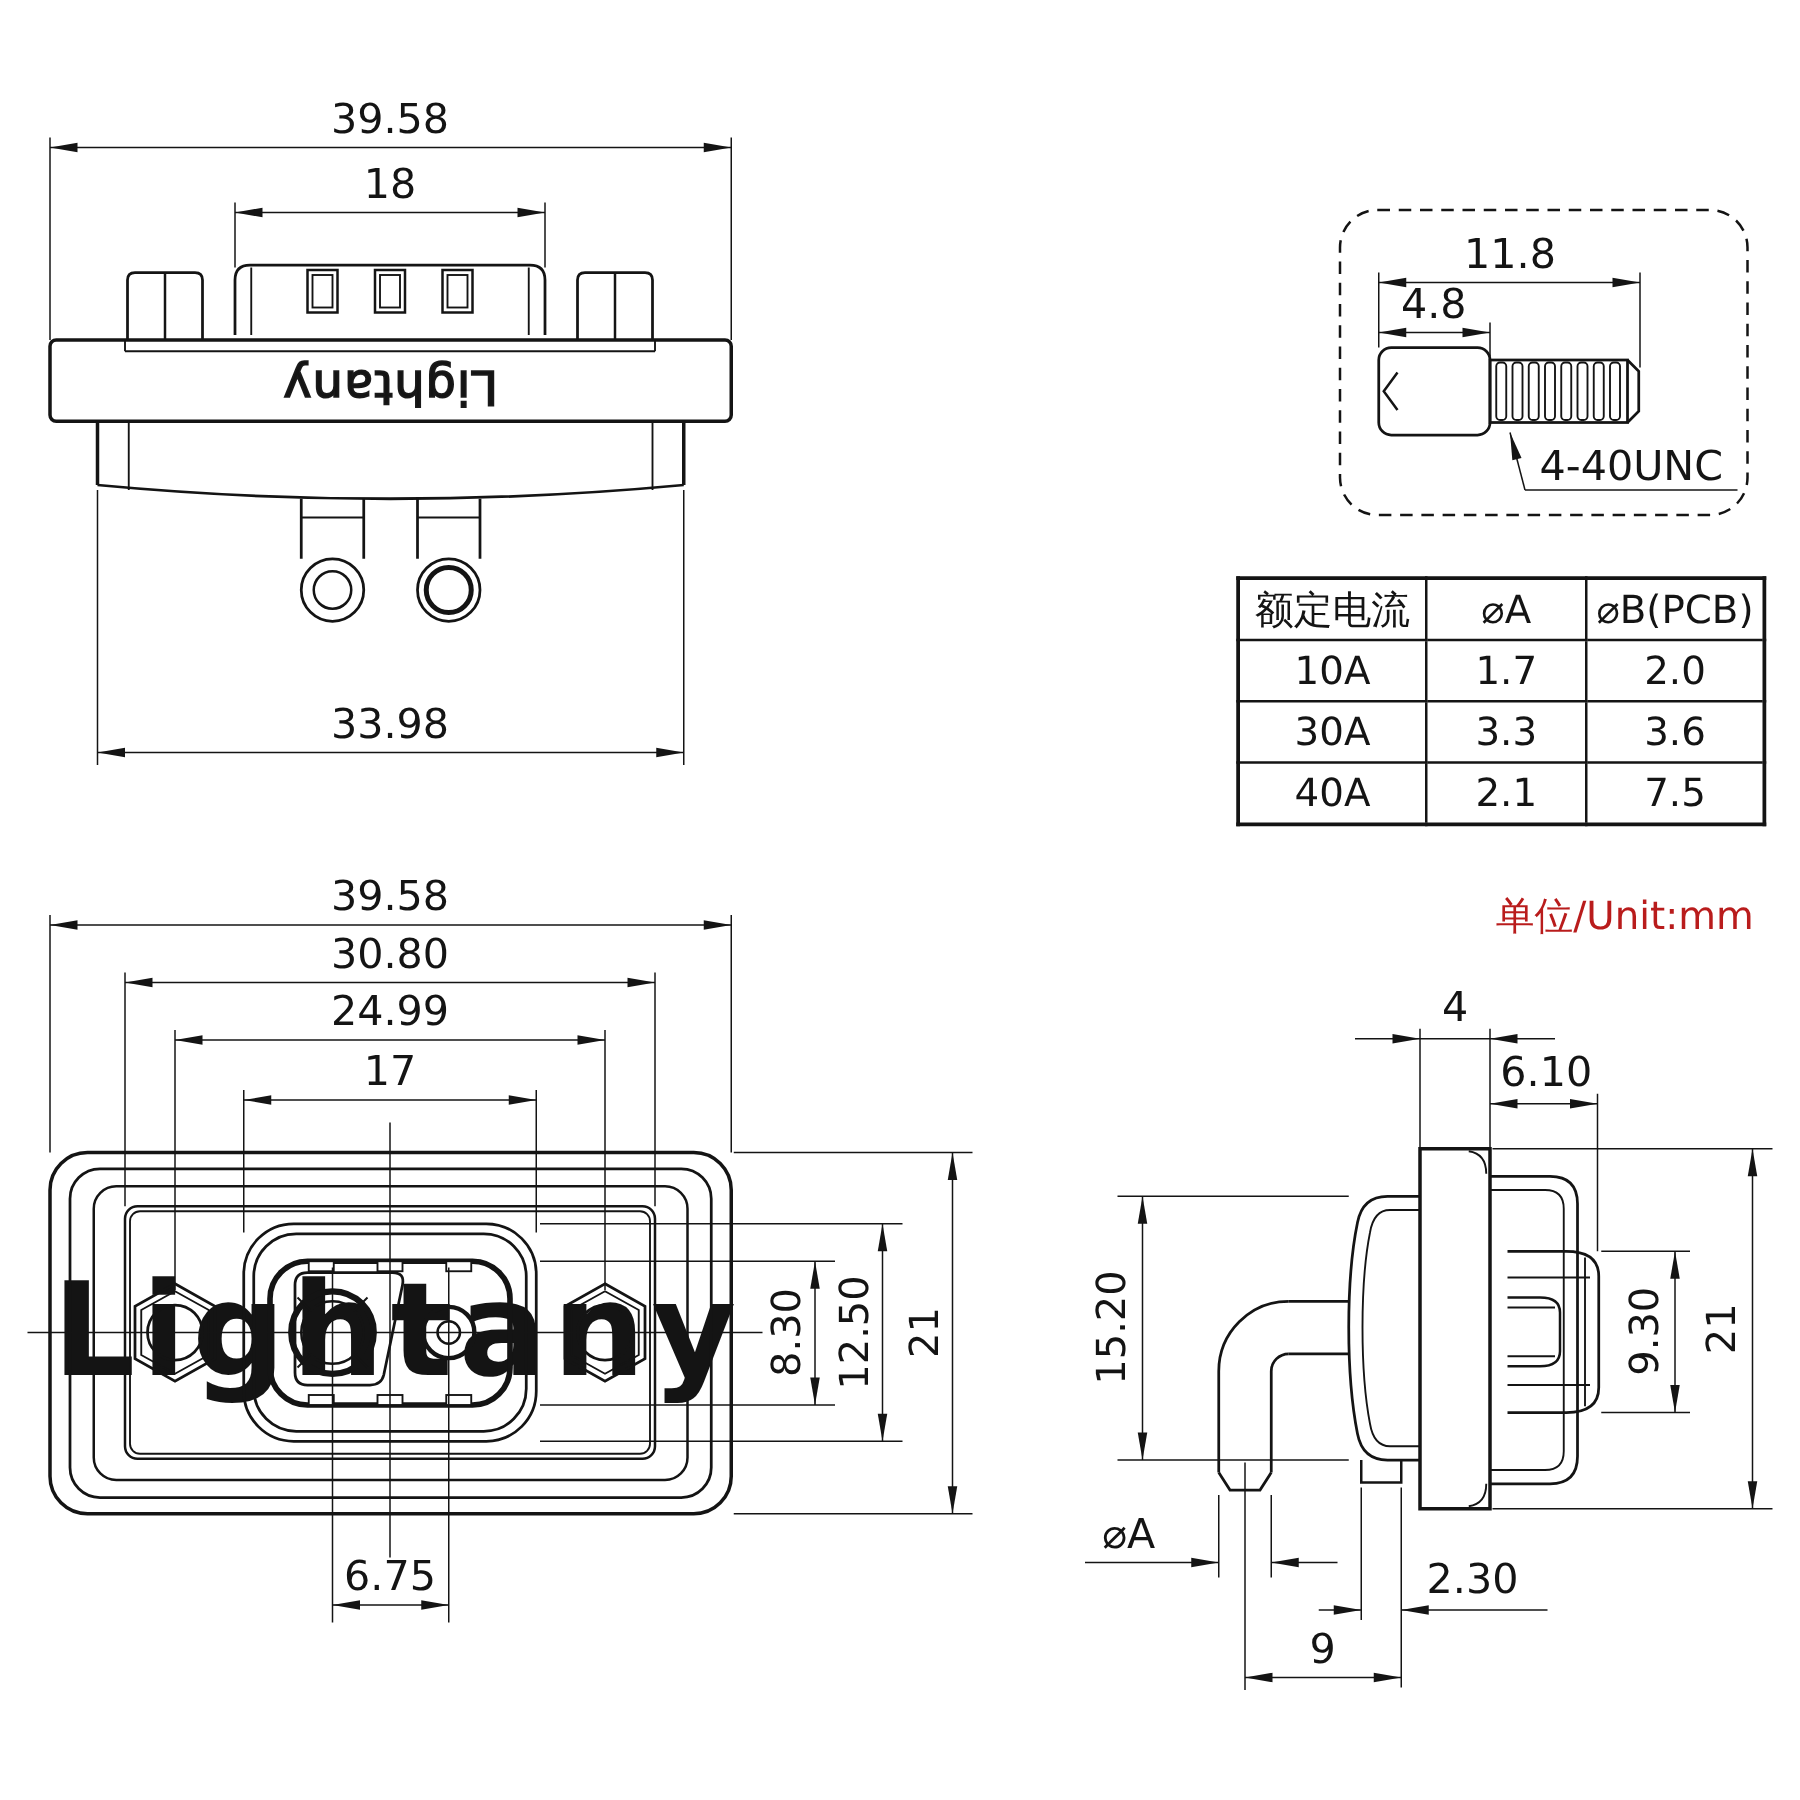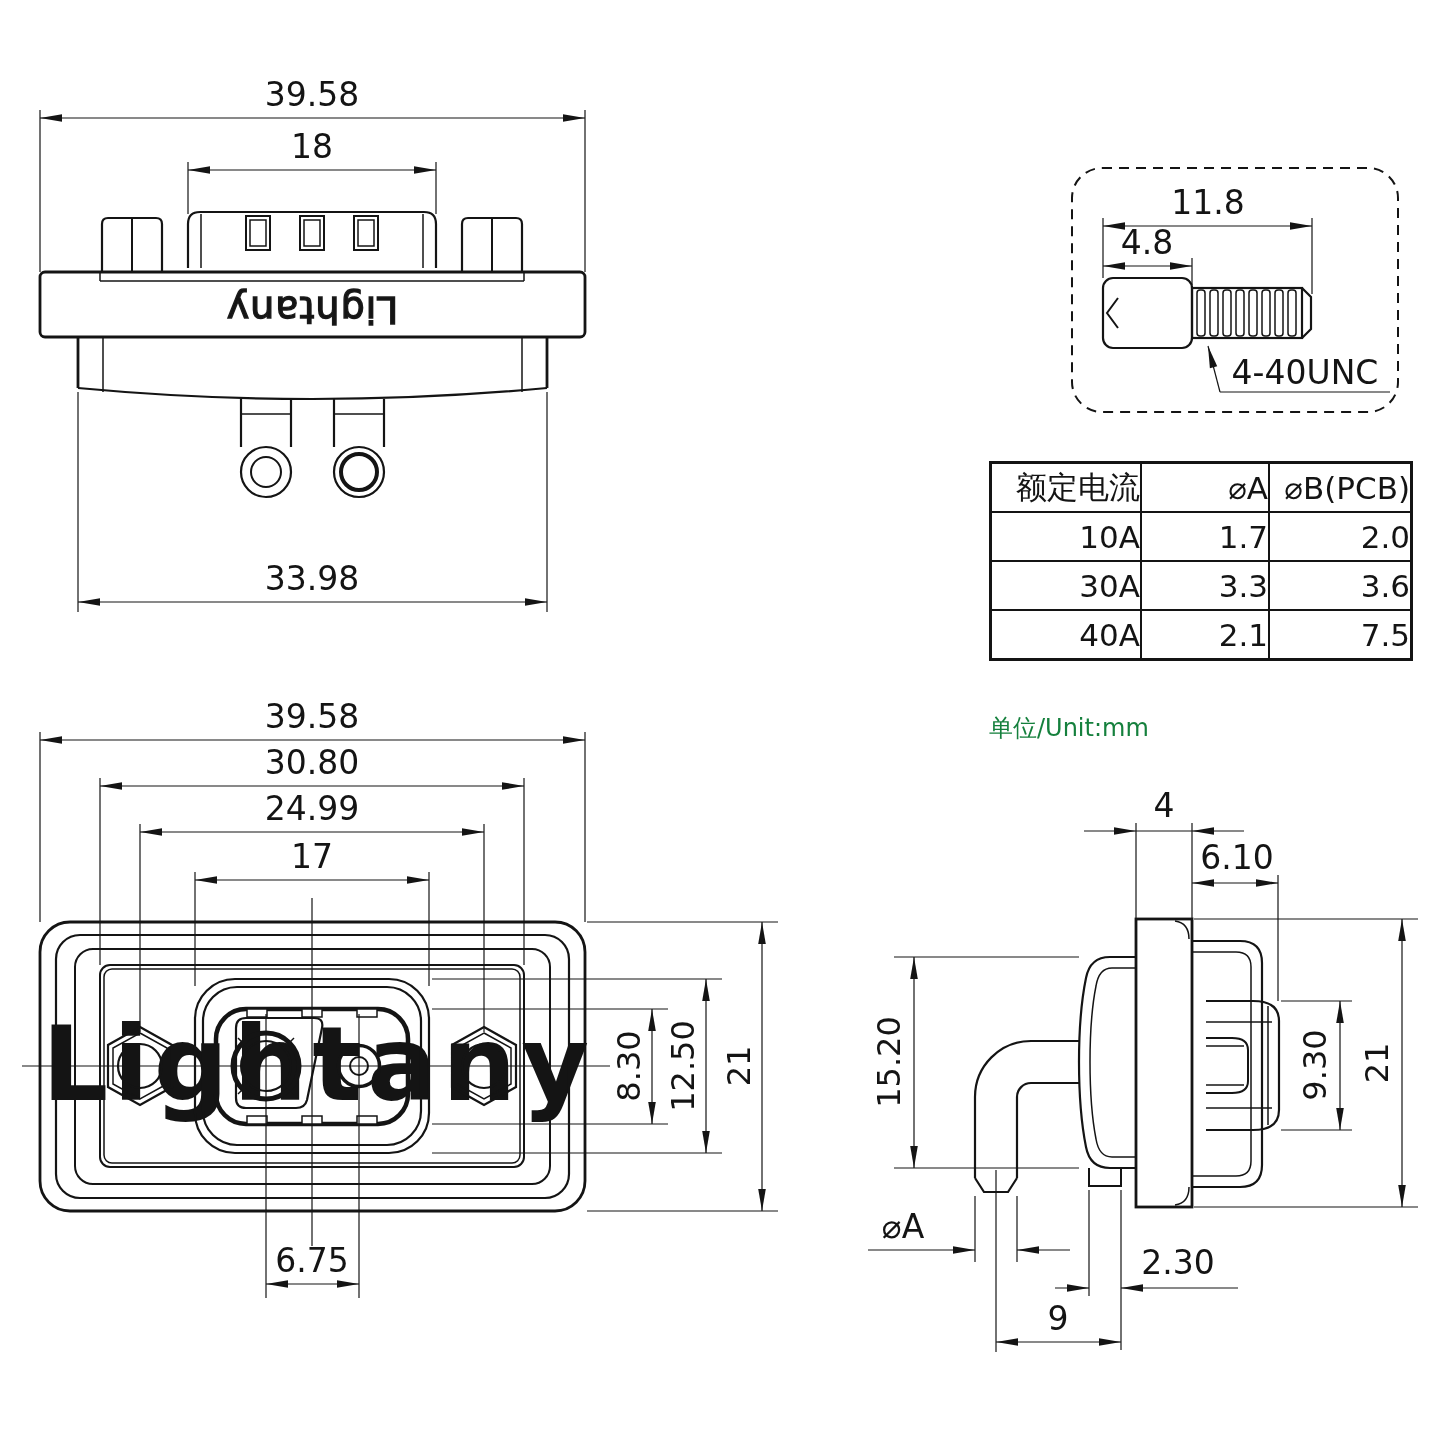--- a/index.html
+++ b/index.html
@@ -15,25 +15,25 @@
   .o2{fill:none;stroke:#141414;stroke-width:2.2;}
   .o3{fill:none;stroke:#141414;stroke-width:2;}
   .thk{fill:none;stroke:#141414;stroke-width:4.5;}
   .thin{fill:none;stroke:#141414;stroke-width:1.5;}
   .dl{fill:none;stroke:#141414;stroke-width:1.2;}
   .dash{fill:none;stroke:#141414;stroke-width:2;stroke-dasharray:10 7;}
   .notch{fill:#fff;stroke:#141414;stroke-width:1.5;}
   
   .spec-table{position:absolute;left:989px;top:461px;}
   .spec-table table{border-collapse:collapse;table-layout:fixed;border:3px solid #141414;}
-  .spec-table td{border:2px solid #141414;text-align:right;vertical-align:middle;
+  .spec-table td{border:2px solid #141414;text-align:center;vertical-align:middle;
                  font-size:31px;height:47px;padding:0;color:#141414;}
   .c1{width:148px;} .c2{width:126px;} .c3{width:140px;}
-  .unit-note{position:absolute;left:989px;top:712px;width:414px;text-align:left;
-             font-size:24px;color:#15803d;}
+  .unit-note{position:absolute;left:989px;top:712px;width:414px;text-align:right;
+             font-size:31px;color:#b91c1c;}
 </style>
 </head>
 <body>
 
 <div class="canvas">
 
 <svg width="1440" height="1440" viewBox="0 0 1440 1440">
   <defs>
     <marker id="ae" markerUnits="userSpaceOnUse" markerWidth="24" markerHeight="10" viewBox="0 0 24 10" refX="23" refY="5" orient="auto">
       <path d="M23,5 L1,1.2 L1,8.8 Z" fill="#141414"></path>

